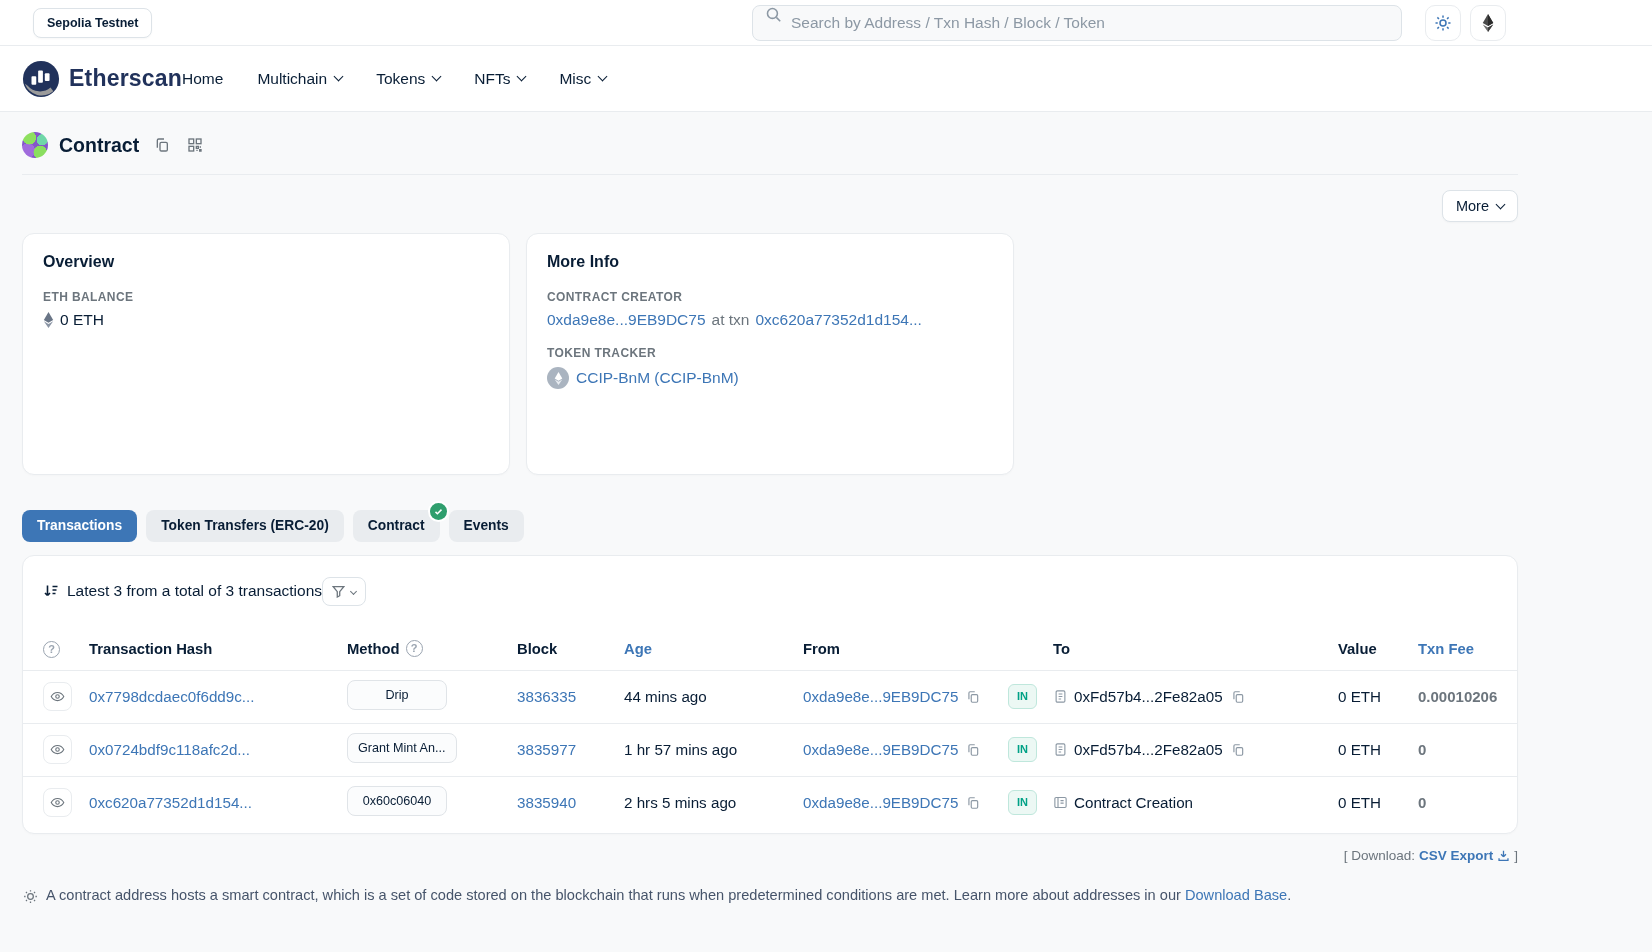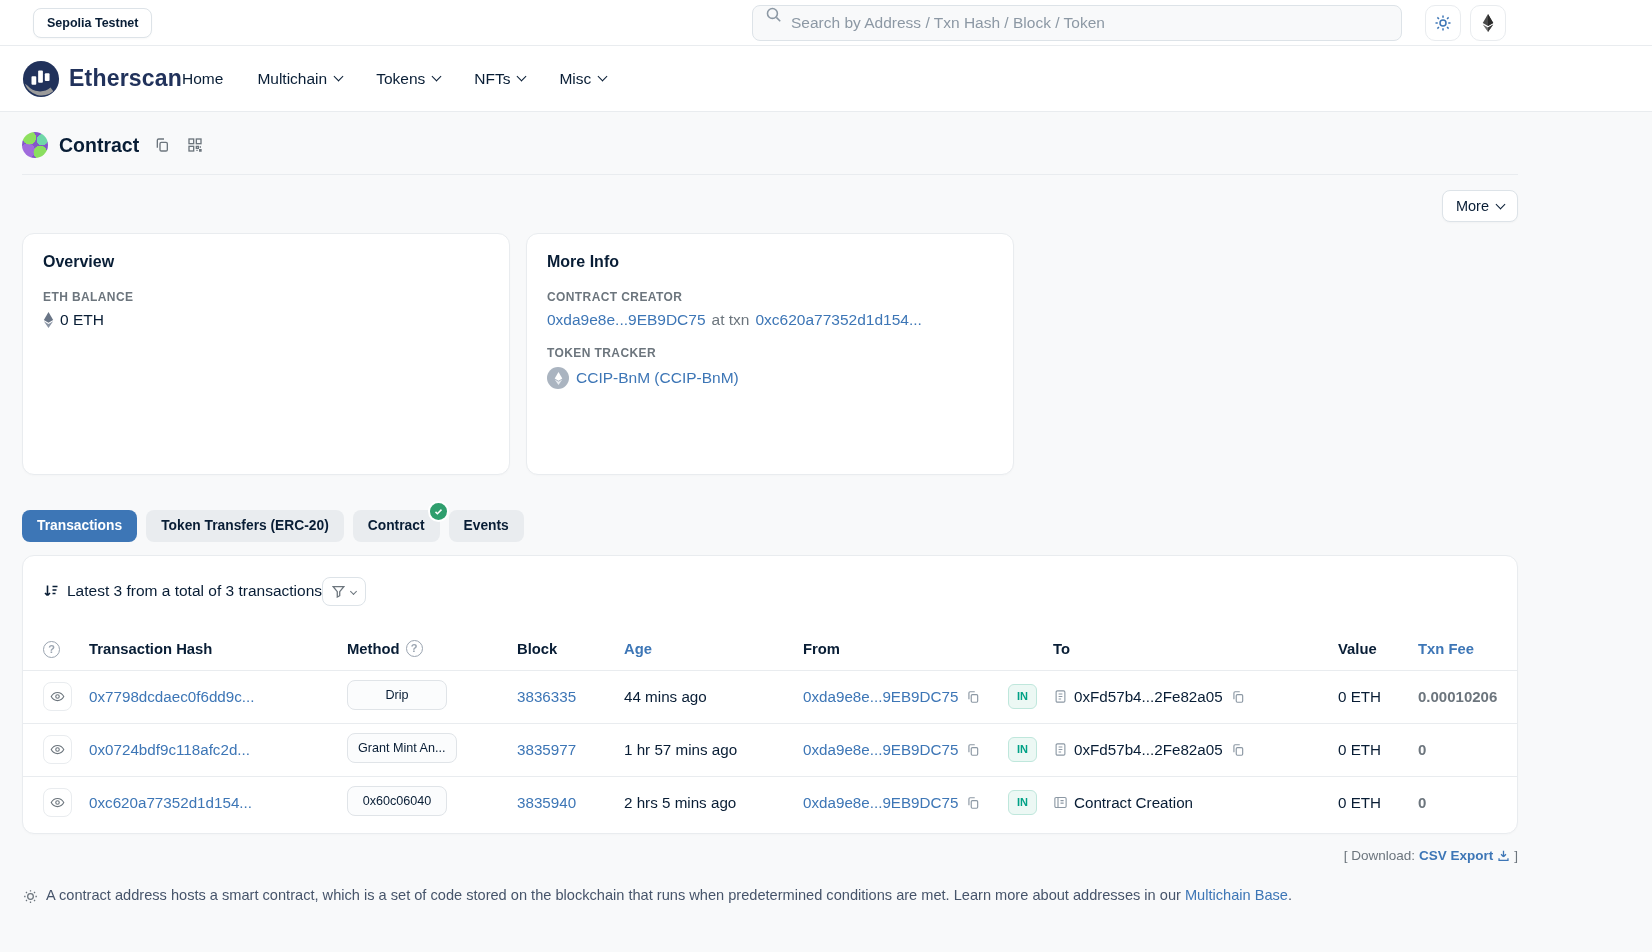--- a/index.html
+++ b/index.html
@@ -406,16 +406,16 @@
     <span>]</span>
   </div>
 
   <p class="note-row">
     <svg width="17" height="17" viewBox="0 0 24 24" fill="none" stroke="#6c757d" stroke-width="1.8" style="margin-top:1px;">
         <circle cx="12" cy="12" r="4"></circle>
         <path d="M12 3v2M12 19v2M3 12h2M19 12h2M5.6 5.6l1.4 1.4M17 17l1.4 1.4M5.6 18.4L7 17M17 7l1.4-1.4"></path>
       </svg>
     <span>
       <span>A contract address hosts a smart contract, which is a set of code stored on the blockchain that runs when predetermined conditions are met. Learn more about addresses in our</span>
-      <a>Multichain Base</a><span>.</span>
+      <a>Download Base</a><span>.</span>
     </span>
   </p>
 </main>
 
 </body></html>

